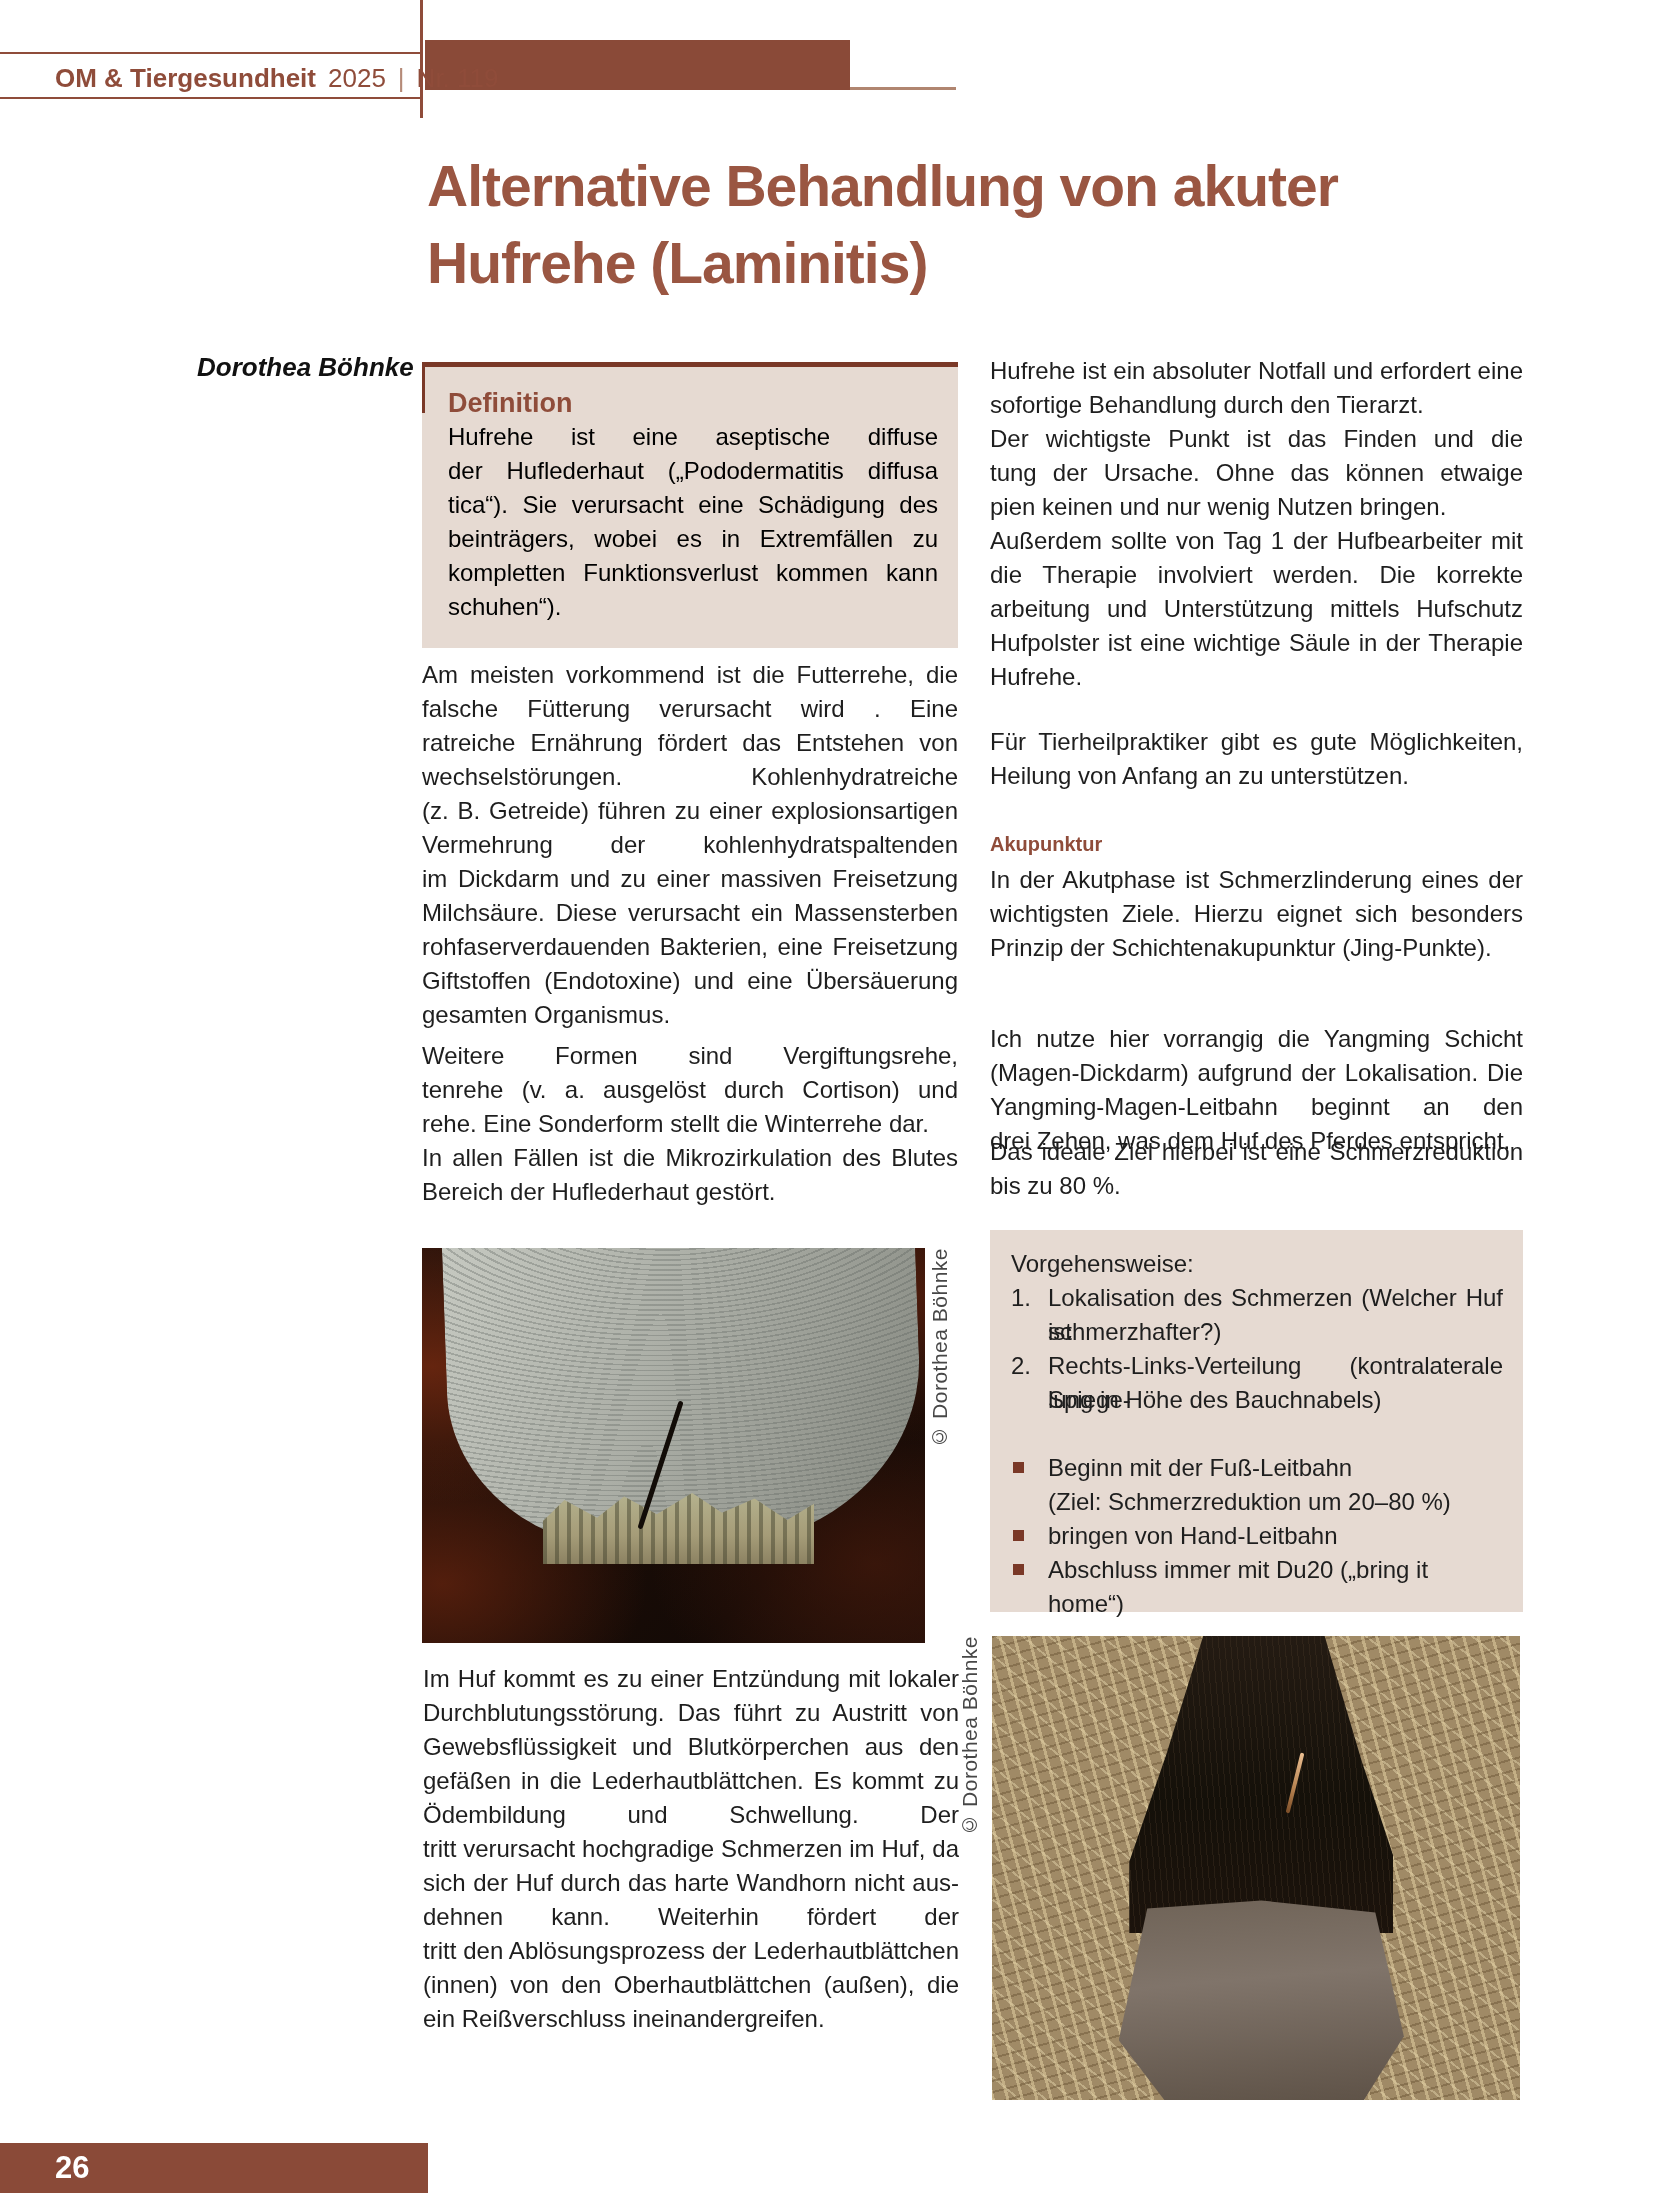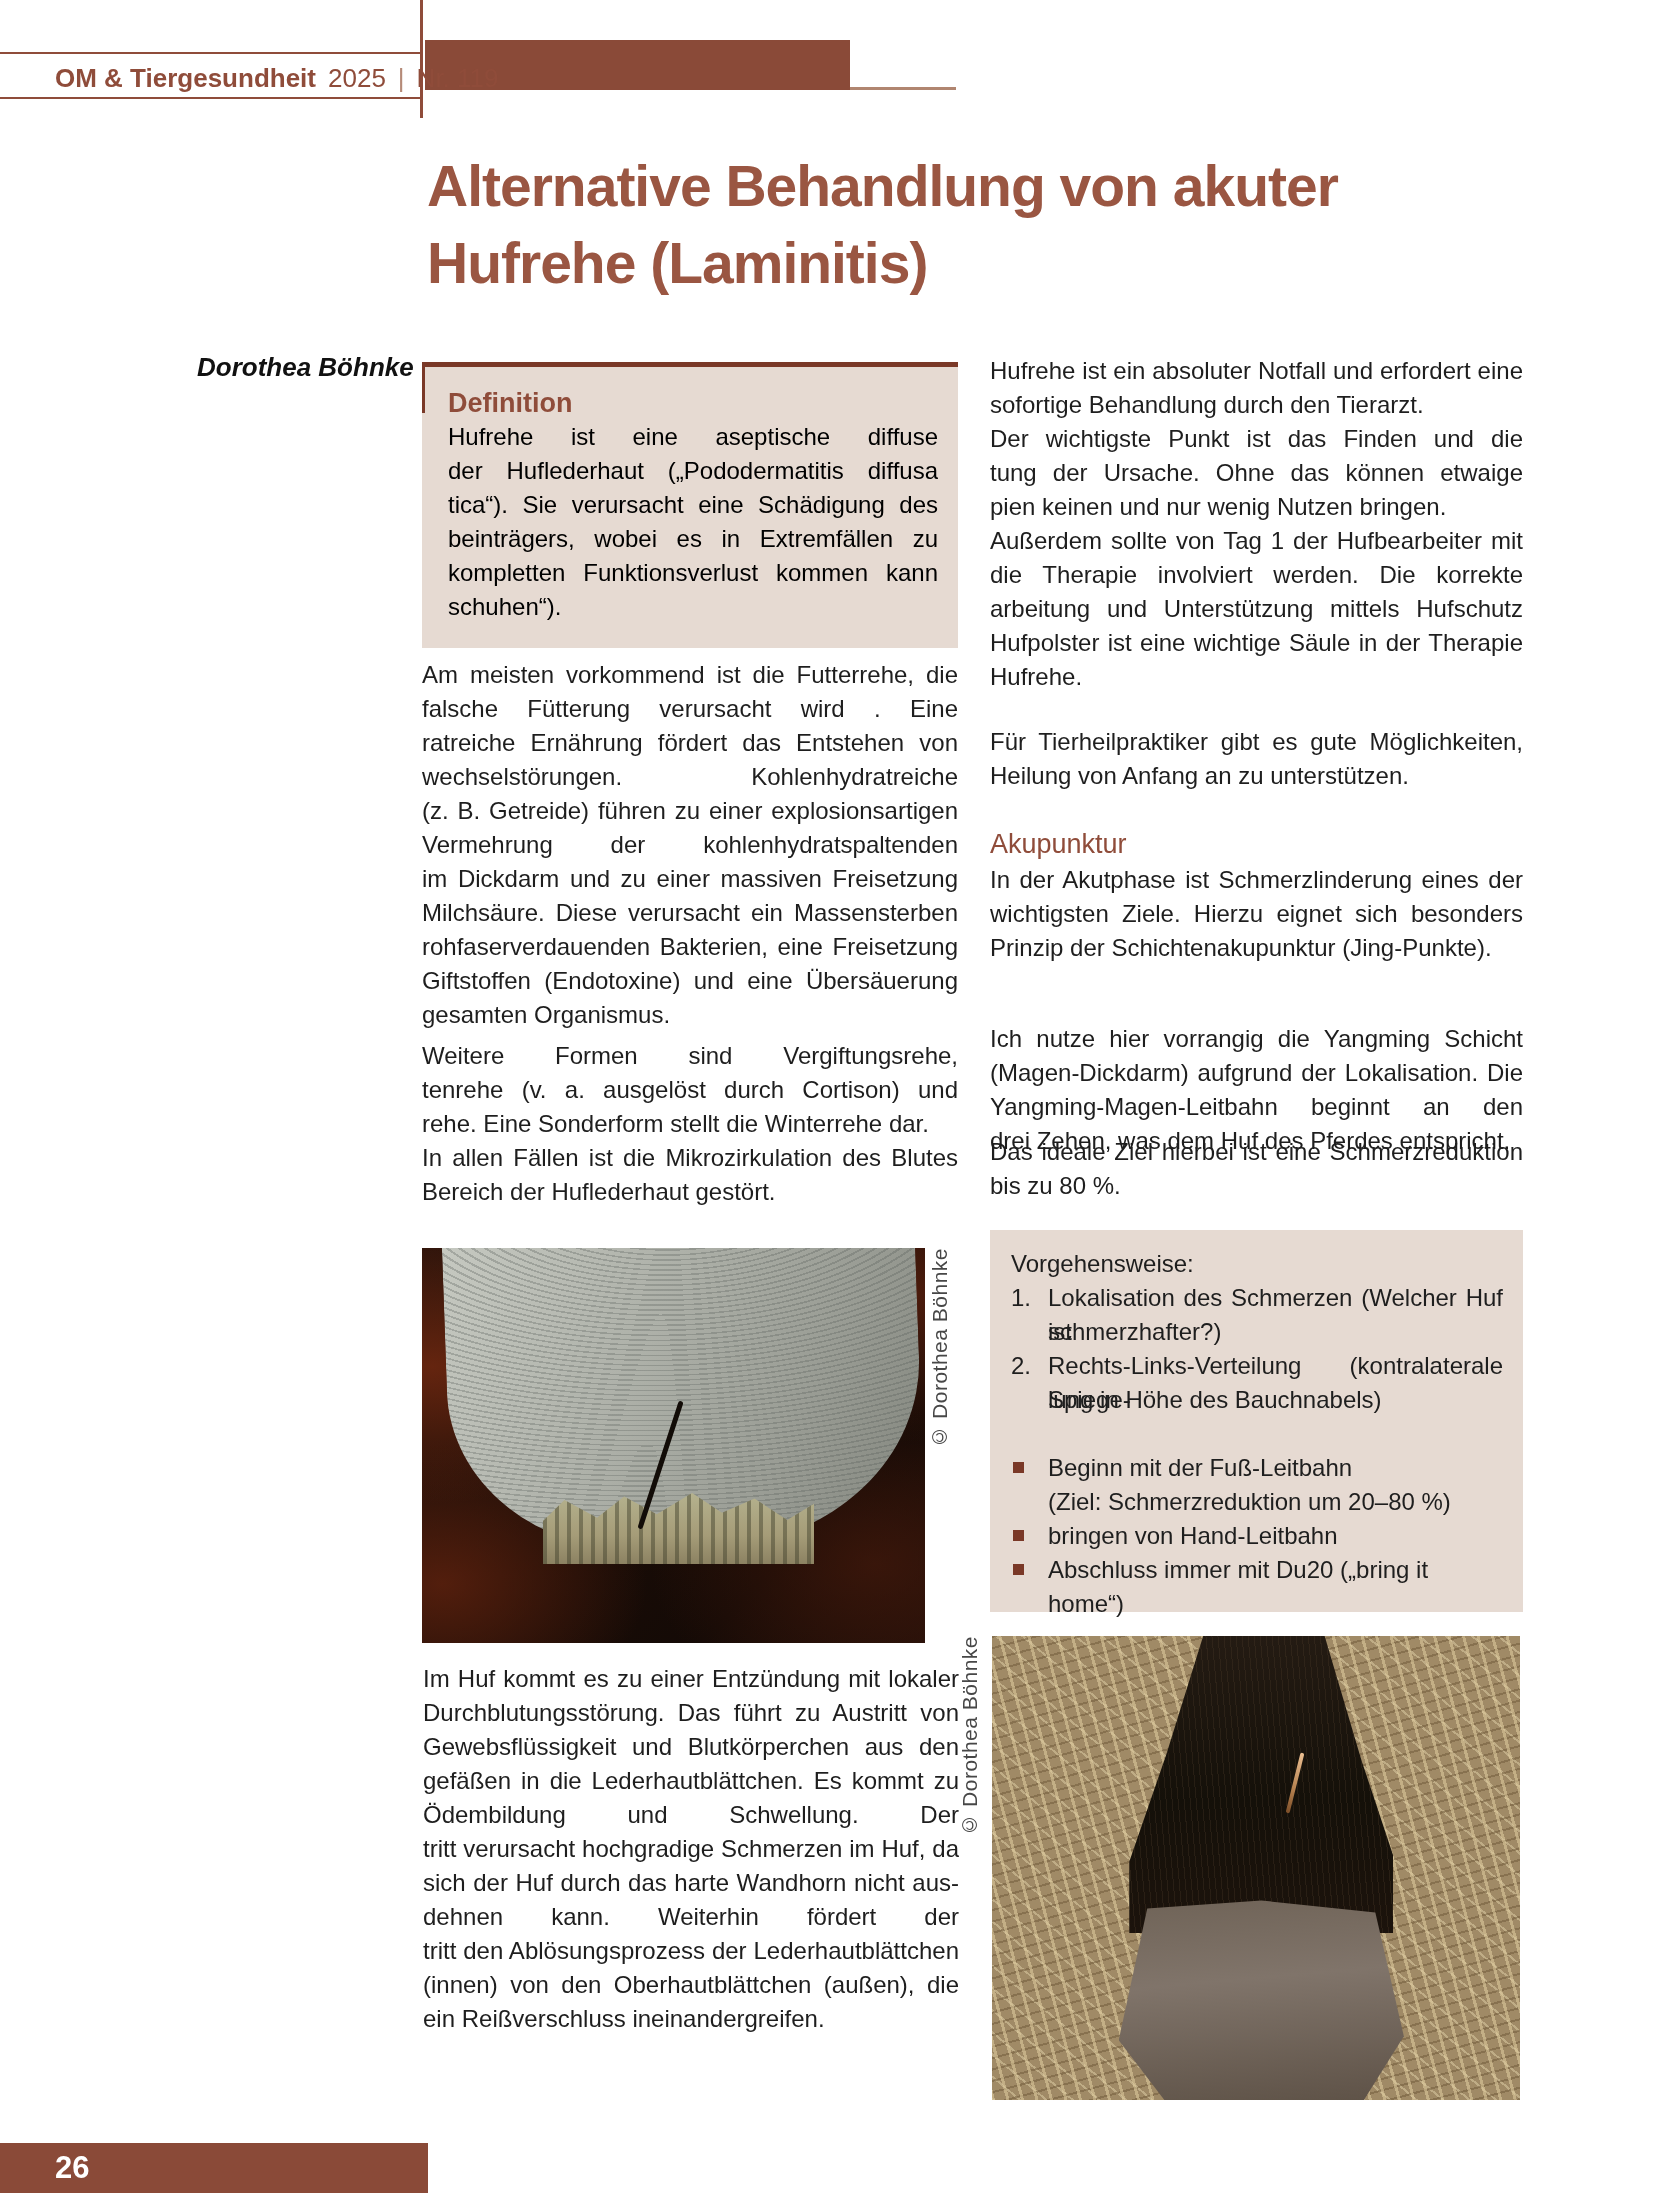--- a/index.html
+++ b/index.html
@@ -32,21 +32,21 @@
   .w-right{width:533px;}
   .jline{height:34px;line-height:34px;text-align:justify;text-align-last:justify;overflow:hidden;}
   .jline.last{text-align-last:left;}
 
   
   .defbox{position:absolute;left:422px;top:362px;width:536px;height:286px;background:var(--box_bg);border-top:5px solid var(--accent_dark);box-sizing:border-box;padding:19px 20px 0 26px;}
   .def-accent{position:absolute;left:0;top:0;width:3px;height:46px;background:var(--accent_dark);}
   .boxheading{height:34px;line-height:34px;font-size:27px;font-weight:bold;color:var(--accent);}
   .defbox .jline{font-size:24px;}
 
-  .subheading{position:absolute;left:990px;top:827px;height:34px;line-height:34px;font-size:27px;font-weight:normal;color:var(--accent);}
+  .subheading{position:absolute;left:990px;top:827px;height:34px;line-height:34px;font-size:20px;font-weight:bold;color:var(--accent);}
 
   
   .procbox{position:absolute;left:990px;top:1230px;width:533px;height:382px;background:var(--box_bg);box-sizing:border-box;padding:17px 20px 0 21px;font-size:24px;color:var(--text);}
   .proctitle{height:34px;line-height:34px;}
   .pitem{position:relative;padding-left:37px;}
   .ptext{height:34px;line-height:34px;}
   .ptext.jfull{text-align:justify;text-align-last:justify;}
   .nummark{position:absolute;left:0;top:0;height:34px;line-height:34px;}
   .sqmark{position:absolute;left:2px;top:11px;width:11px;height:11px;background:var(--accent_dark);}
   .pgap{height:34px;}

